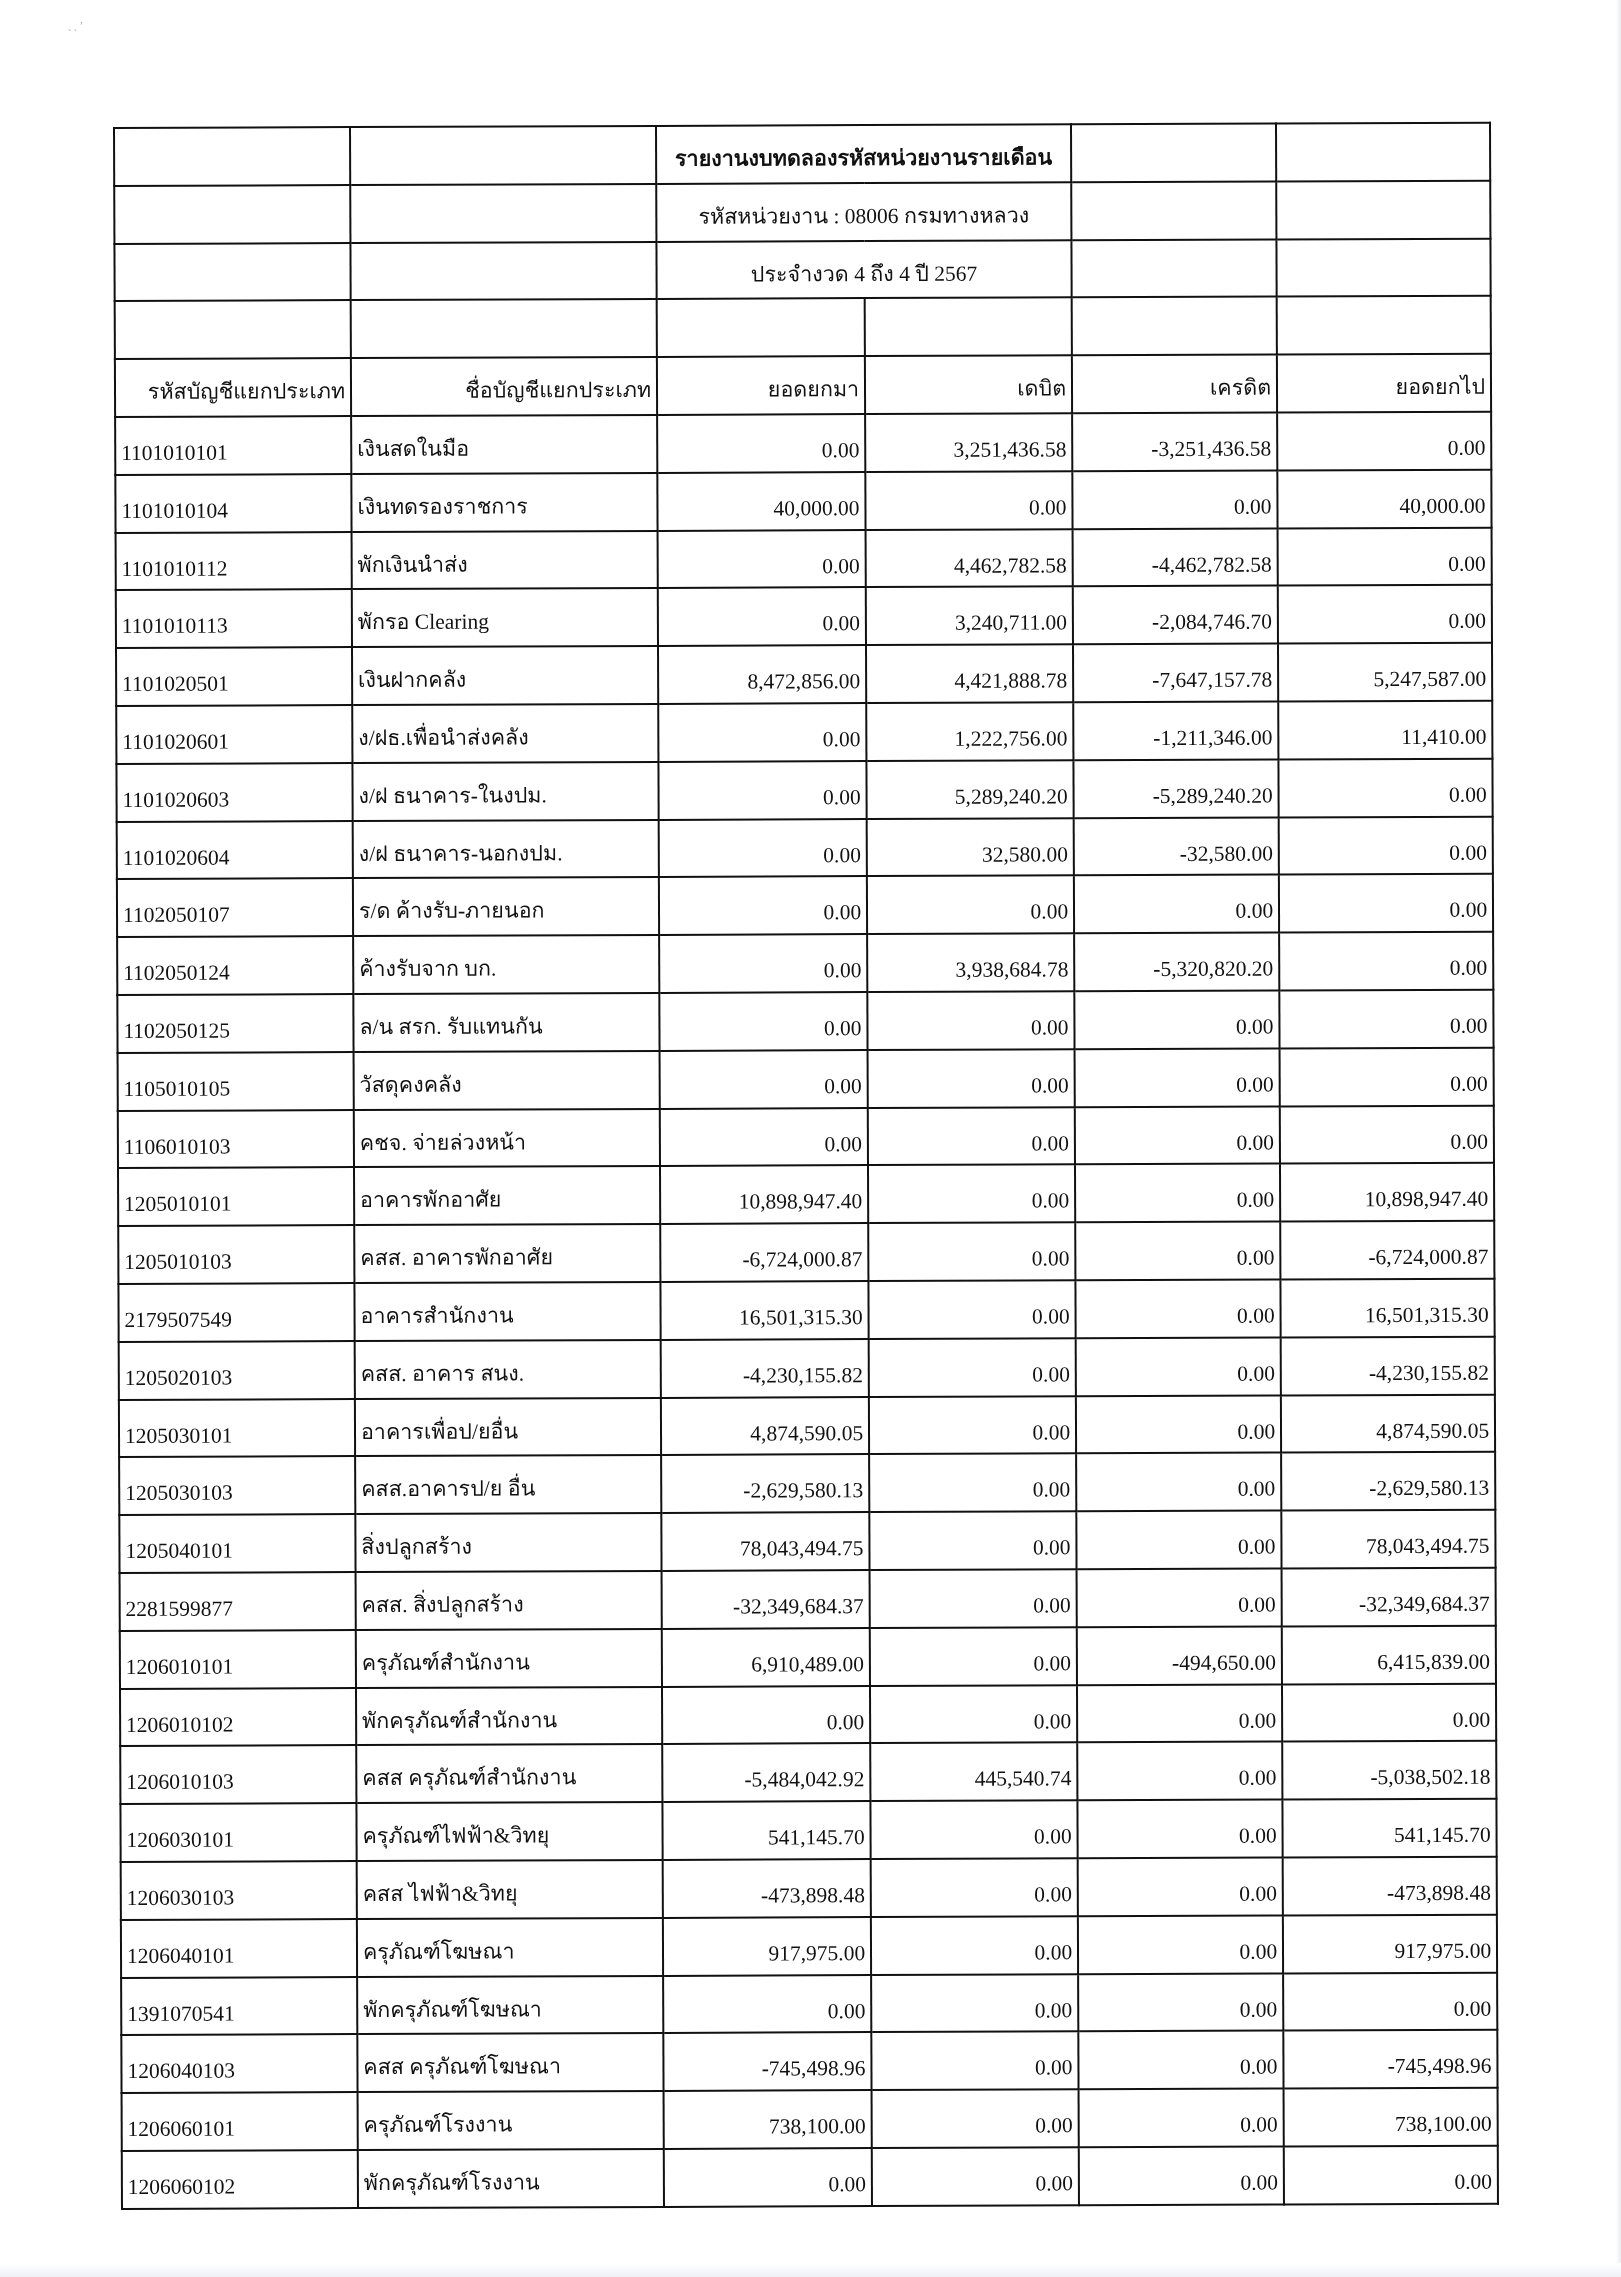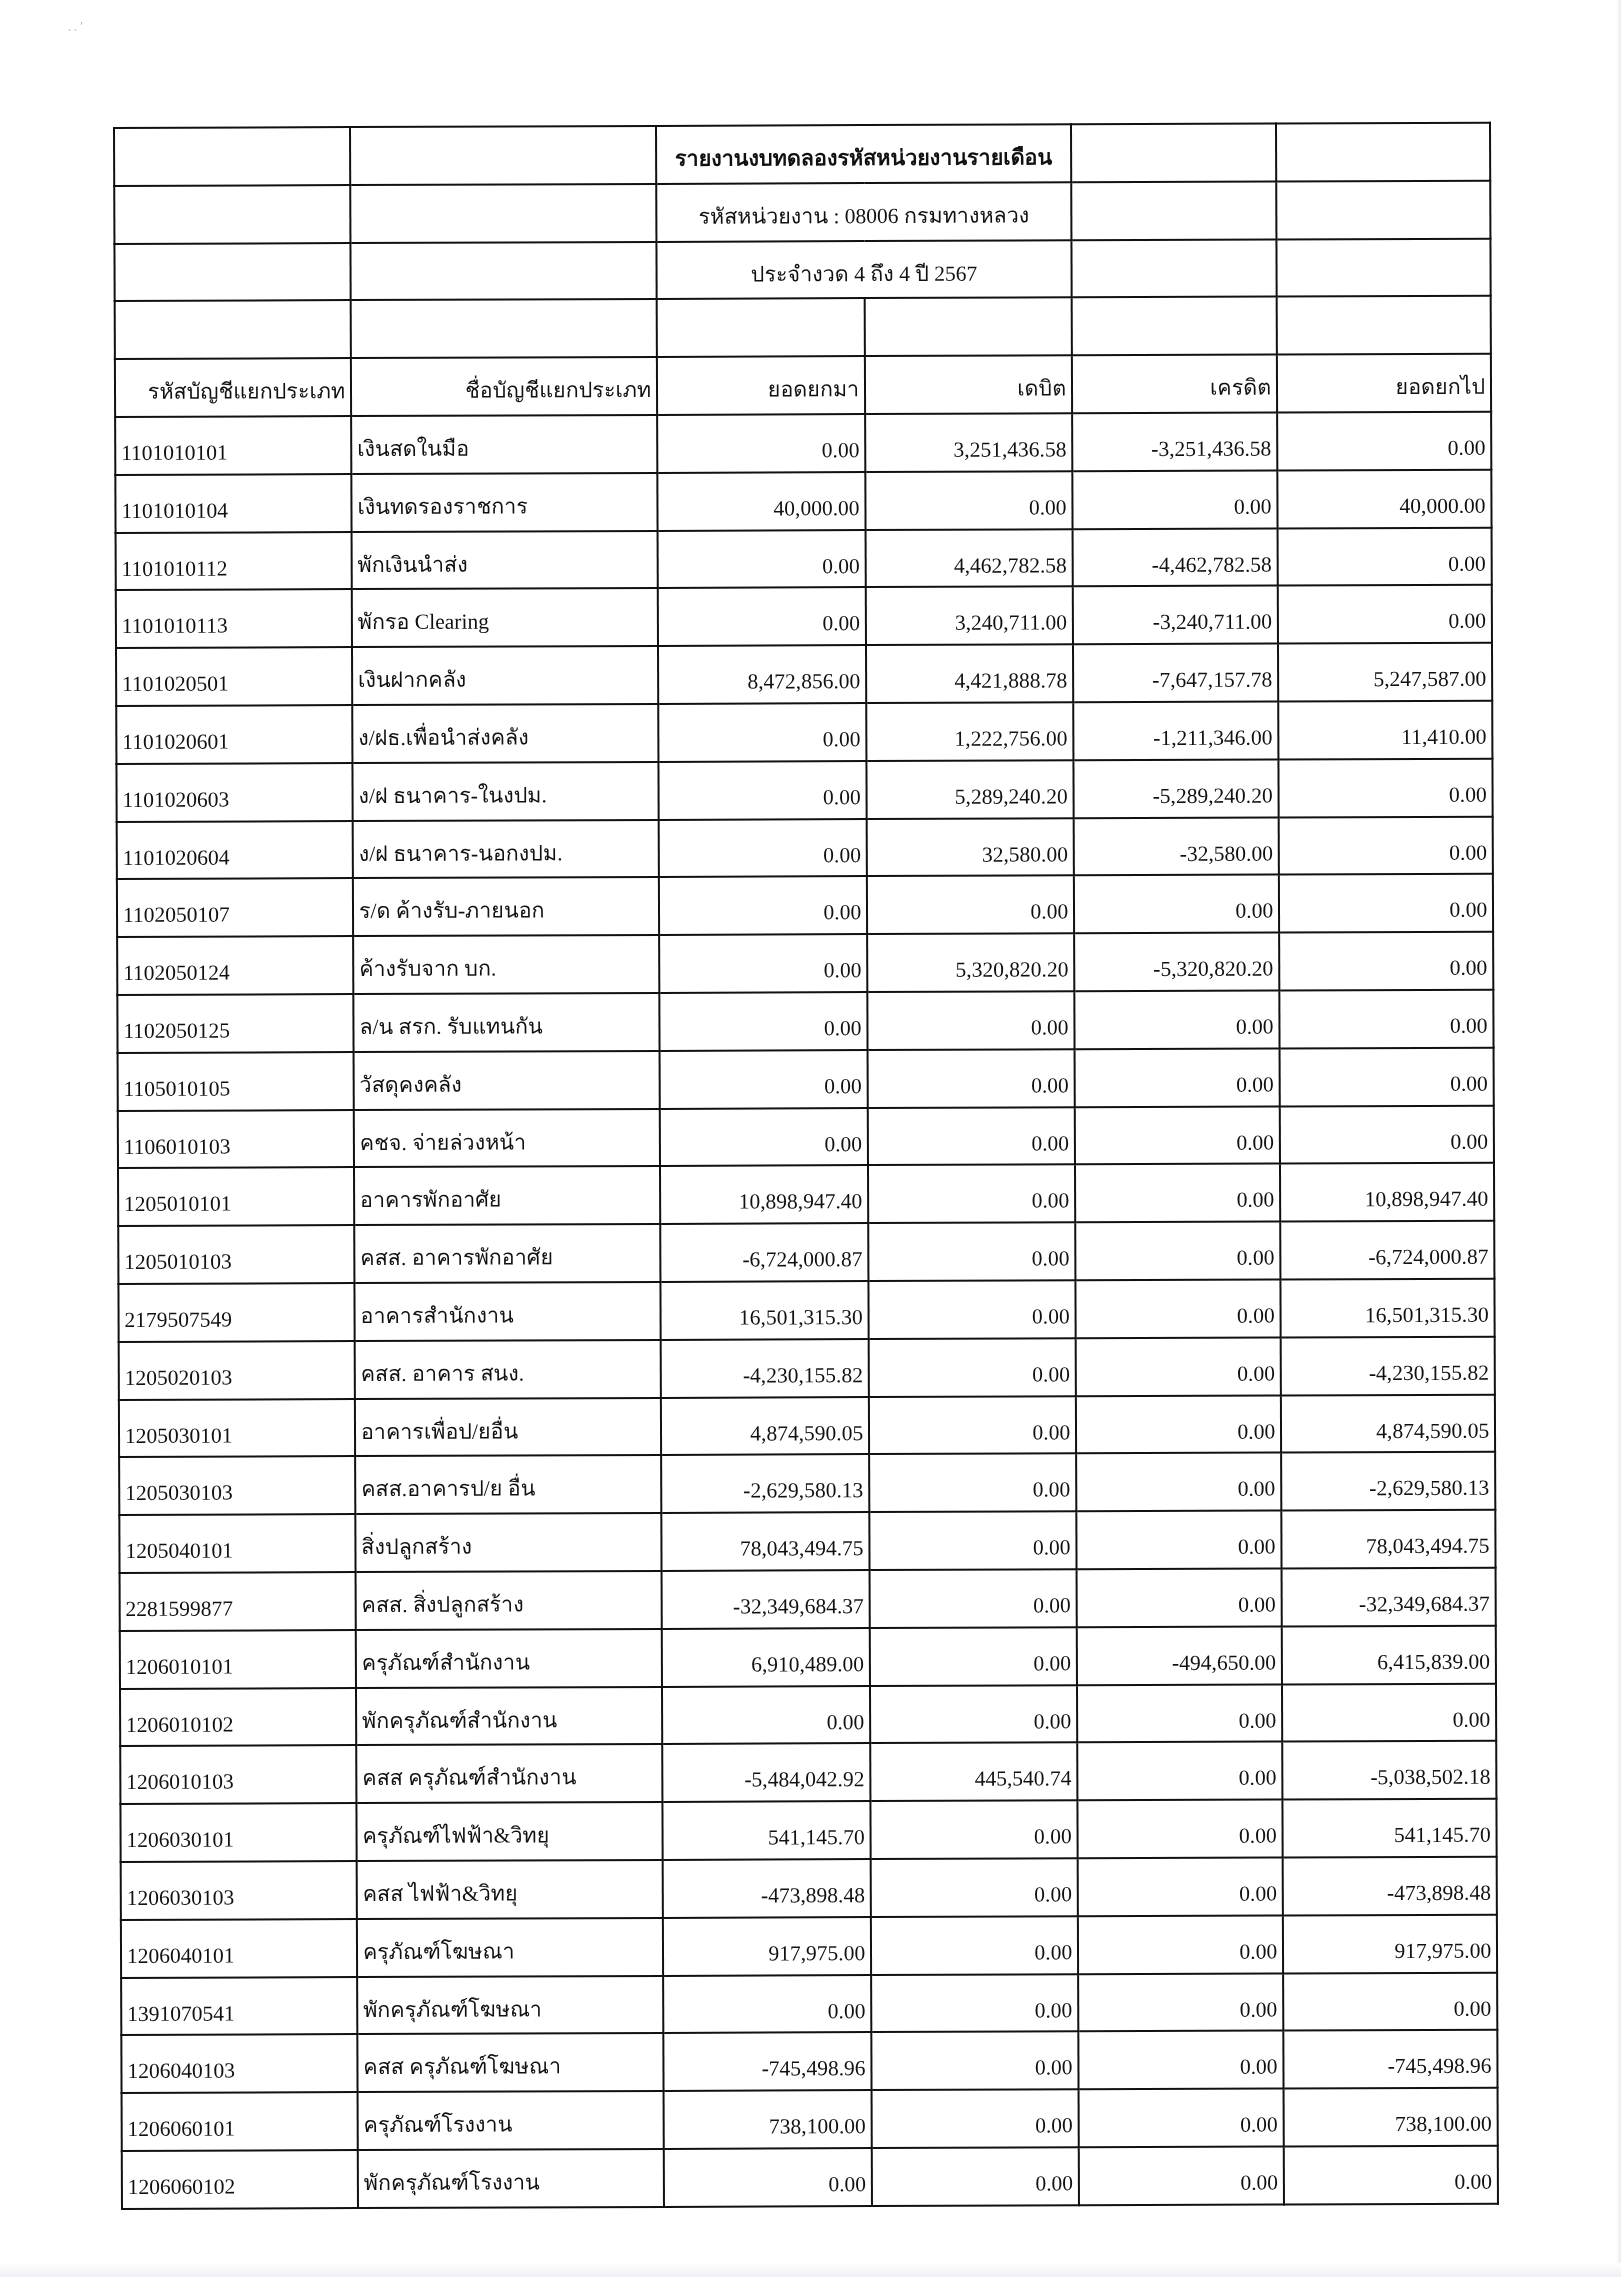--- a/index.html
+++ b/index.html
@@ -126,21 +126,21 @@
         <td class="num">0.00</td>
         <td class="num">4,462,782.58</td>
         <td class="num">-4,462,782.58</td>
         <td class="num">0.00</td>
       </tr>
       <tr>
         <td class="code">1101010113</td>
         <td>พักรอ Clearing</td>
         <td class="num">0.00</td>
         <td class="num">3,240,711.00</td>
-        <td class="num">-3,240,711.00</td>
+        <td class="num">-2,084,746.70</td>
         <td class="num">0.00</td>
       </tr>
       <tr>
         <td class="code">1101020501</td>
         <td>เงินฝากคลัง</td>
         <td class="num">8,472,856.00</td>
         <td class="num">4,421,888.78</td>
         <td class="num">-7,647,157.78</td>
         <td class="num">5,247,587.00</td>
       </tr>
@@ -173,21 +173,21 @@
         <td>ร/ด ค้างรับ-ภายนอก</td>
         <td class="num">0.00</td>
         <td class="num">0.00</td>
         <td class="num">0.00</td>
         <td class="num">0.00</td>
       </tr>
       <tr>
         <td class="code">1102050124</td>
         <td>ค้างรับจาก บก.</td>
         <td class="num">0.00</td>
-        <td class="num">5,320,820.20</td>
+        <td class="num">3,938,684.78</td>
         <td class="num">-5,320,820.20</td>
         <td class="num">0.00</td>
       </tr>
       <tr>
         <td class="code">1102050125</td>
         <td>ล/น สรก. รับแทนกัน</td>
         <td class="num">0.00</td>
         <td class="num">0.00</td>
         <td class="num">0.00</td>
         <td class="num">0.00</td>

